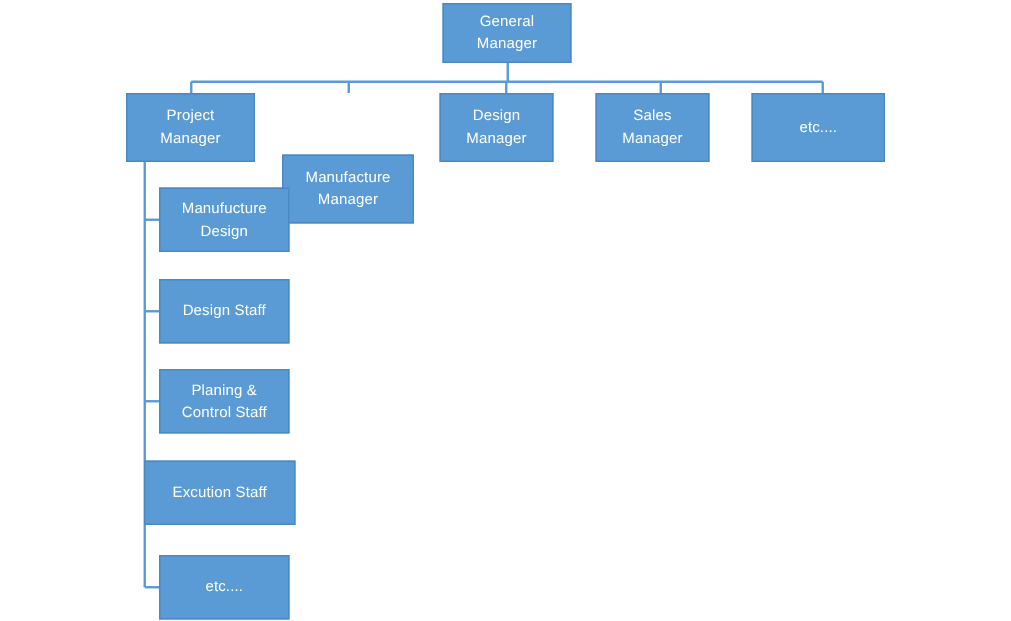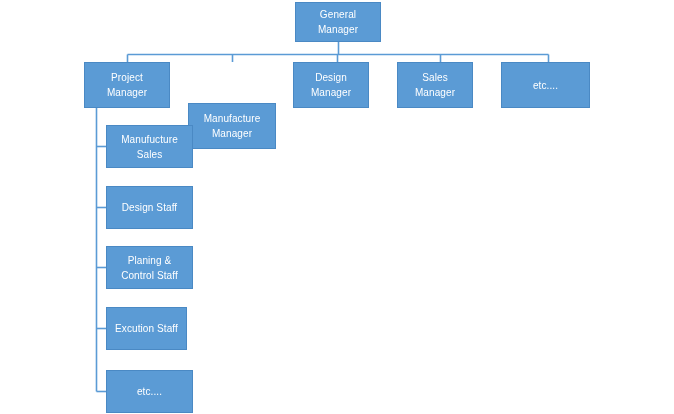--- a/index.html
+++ b/index.html
@@ -63,21 +63,21 @@
   .n-pm      { left: 84px;  top: 62px;  width: 86px; height: 46px; text-align: center; }
   .n-mm      { left: 188px; top: 62px;  width: 88px; height: 46px; margin-top: 41px; }
   .n-dm      { left: 293px; top: 62px;  width: 76px; height: 46px; }
   .n-sm      { left: 397px; top: 62px;  width: 76px; height: 46px; }
   .n-etc-top { left: 501px; top: 62px;  width: 89px; height: 46px; }
 
   
   .n-s0      { left: 106px; top: 125px; width: 87px; height: 43px; }
   .n-s1      { left: 106px; top: 186px; width: 87px; height: 43px; }
   .n-s2      { left: 106px; top: 246px; width: 87px; height: 43px; }
-  .n-s3      { left: 106px; top: 307px; width: 81px; height: 43px; }
+  .n-s3      { left: 96px; top: 307px; width: 101px; height: 43px; }
   .n-s4      { left: 106px; top: 370px; width: 87px; height: 43px; }
 </style>
 </head>
 <body>
 
 <div id="org-chart">
 
   <svg class="connectors" viewBox="0 0 674 414" width="674" height="414" aria-hidden="true">
     <g fill="none" stroke="#5b9bd5" stroke-width="1.6">
 
@@ -121,21 +121,21 @@
   <div class="node n-sm">
     <span class="label">Sales
 Manager</span>
   </div>
   <div class="node n-etc-top">
     <span class="label">etc....</span>
   </div>
 
   <div class="node n-s0">
     <span class="label">Manufucture
-Sales</span>
+Design</span>
   </div>
   <div class="node n-s2">
     <span class="label">Planing &amp;
 Control Staff</span>
   </div>
   <div class="node n-s1">
     <span class="label">Design Staff</span>
   </div>
   <div class="node n-s3">
     <span class="label">Excution Staff</span>

